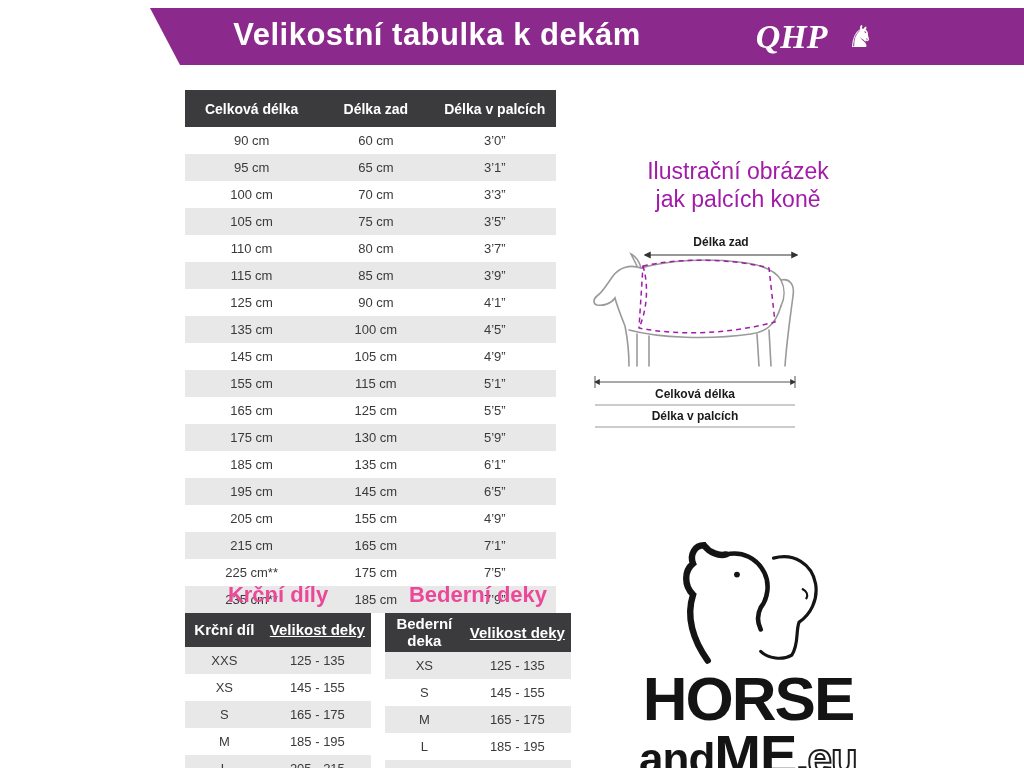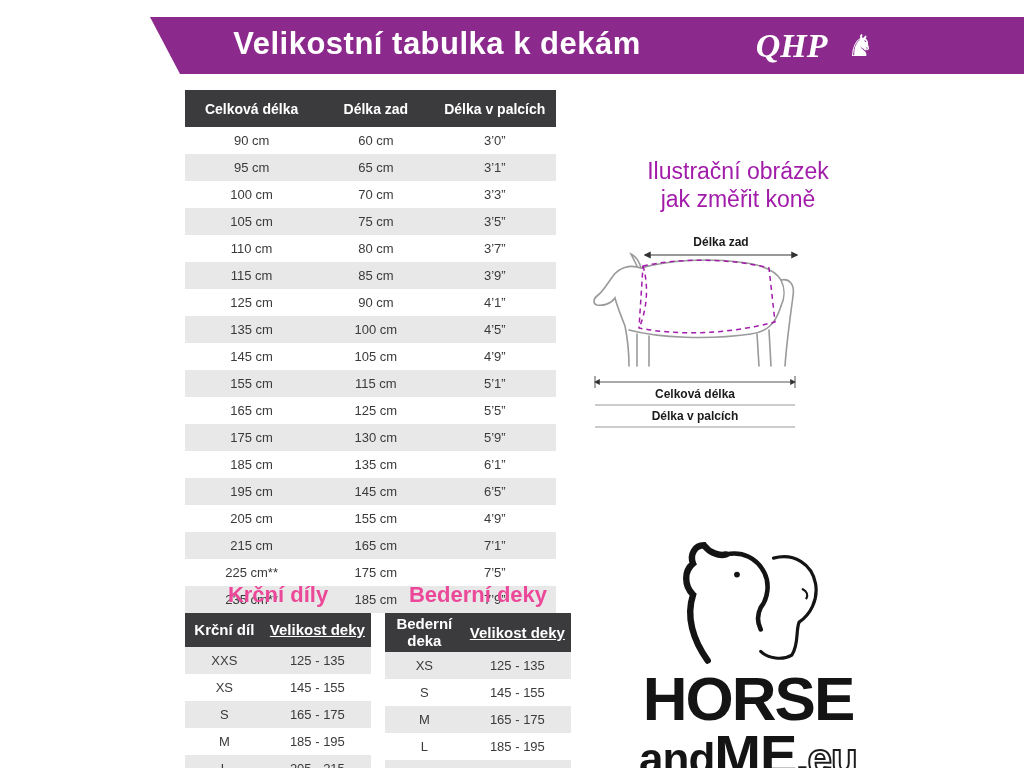--- a/index.html
+++ b/index.html
@@ -4,21 +4,21 @@
 <style>
   html,body{margin:0;padding:0;}
   body{
     width:1024px;height:768px;position:relative;overflow:hidden;
     background:#ffffff;
     font-family:"Liberation Sans", sans-serif;
     color:#333;
   }
   
   .banner{
-    position:absolute;left:142px;top:17px;width:882px;height:57px;
+    position:absolute;left:142px;top:8px;width:882px;height:57px;
     background:#8b2a8c;
     clip-path:polygon(8px 0, 100% 0, 100% 100%, 38px 100%);
   }
   .banner-title{
     position:absolute;left:30px;top:9px;width:530px;
     text-align:center;color:#fff;font-size:31px;font-weight:bold;letter-spacing:0.5px;
   }
   .qhp{
     position:absolute;left:548px;top:6px;width:250px;height:46px;
     color:#fff;display:flex;align-items:center;justify-content:center;gap:20px;
@@ -183,21 +183,21 @@
           <td>235 cm**</td>
           <td>185 cm</td>
           <td>7’9”</td>
         </tr>
       </tbody>
   </table>
 </div>
 
 <div class="ill-title">
   <div>Ilustrační obrázek</div>
-  <div>jak změřit koně</div>
+  <div>jak palcích koně</div>
 </div>
 
 <div class="horse-ill">
   <svg viewBox="0 0 230 198">
     <defs>
       <marker id="arr" viewBox="0 0 10 10" refX="8" refY="5" markerWidth="6" markerHeight="6" orient="auto-start-reverse">
         <path d="M0,0 L10,5 L0,10 z" fill="#333"></path>
       </marker>
     </defs>
     <text class="ill-label" x="142" y="12" text-anchor="middle">Délka zad</text>

